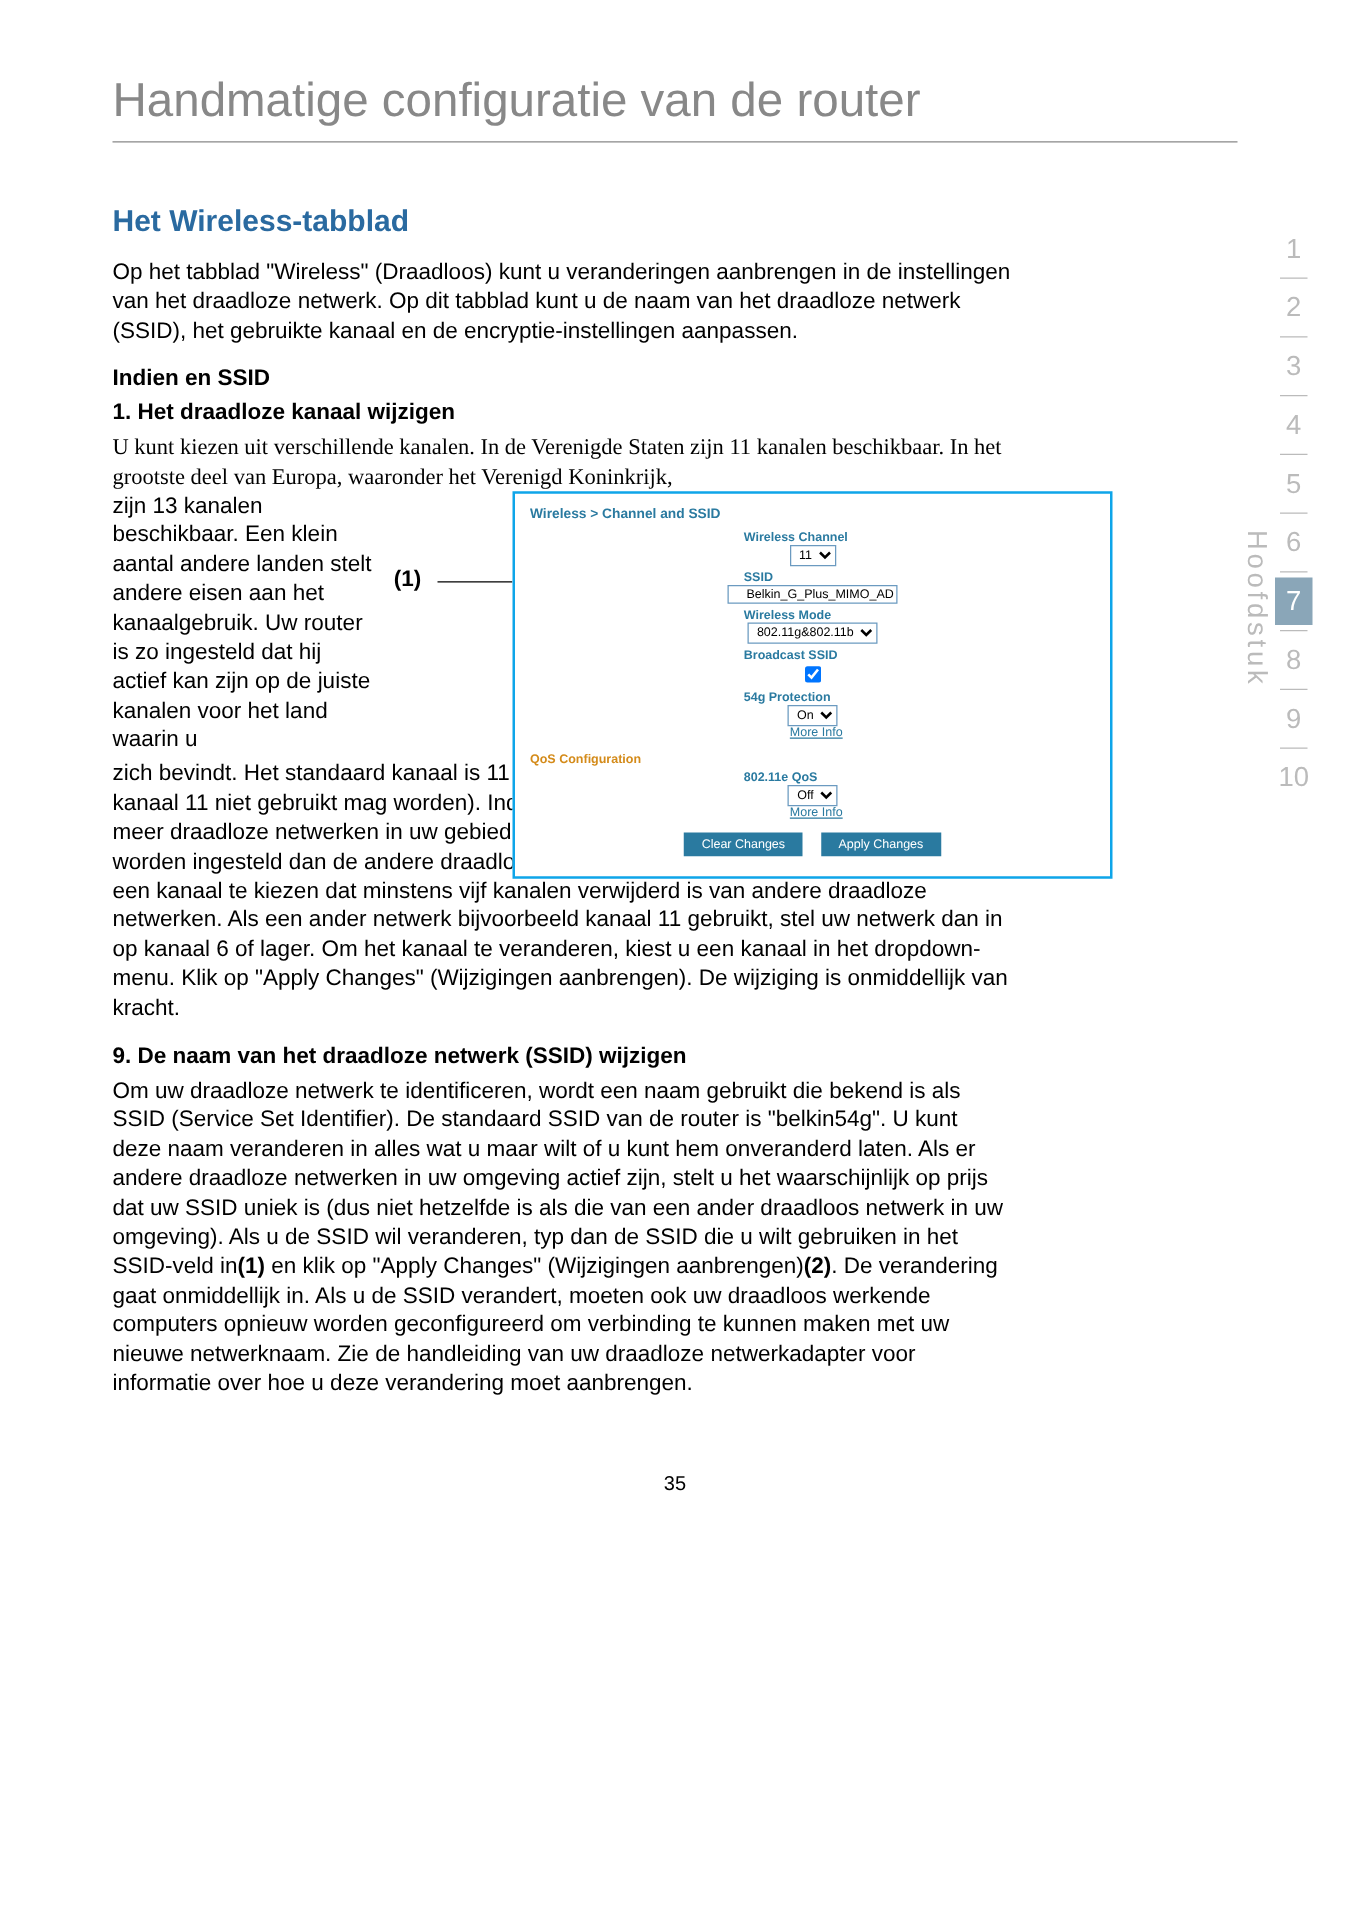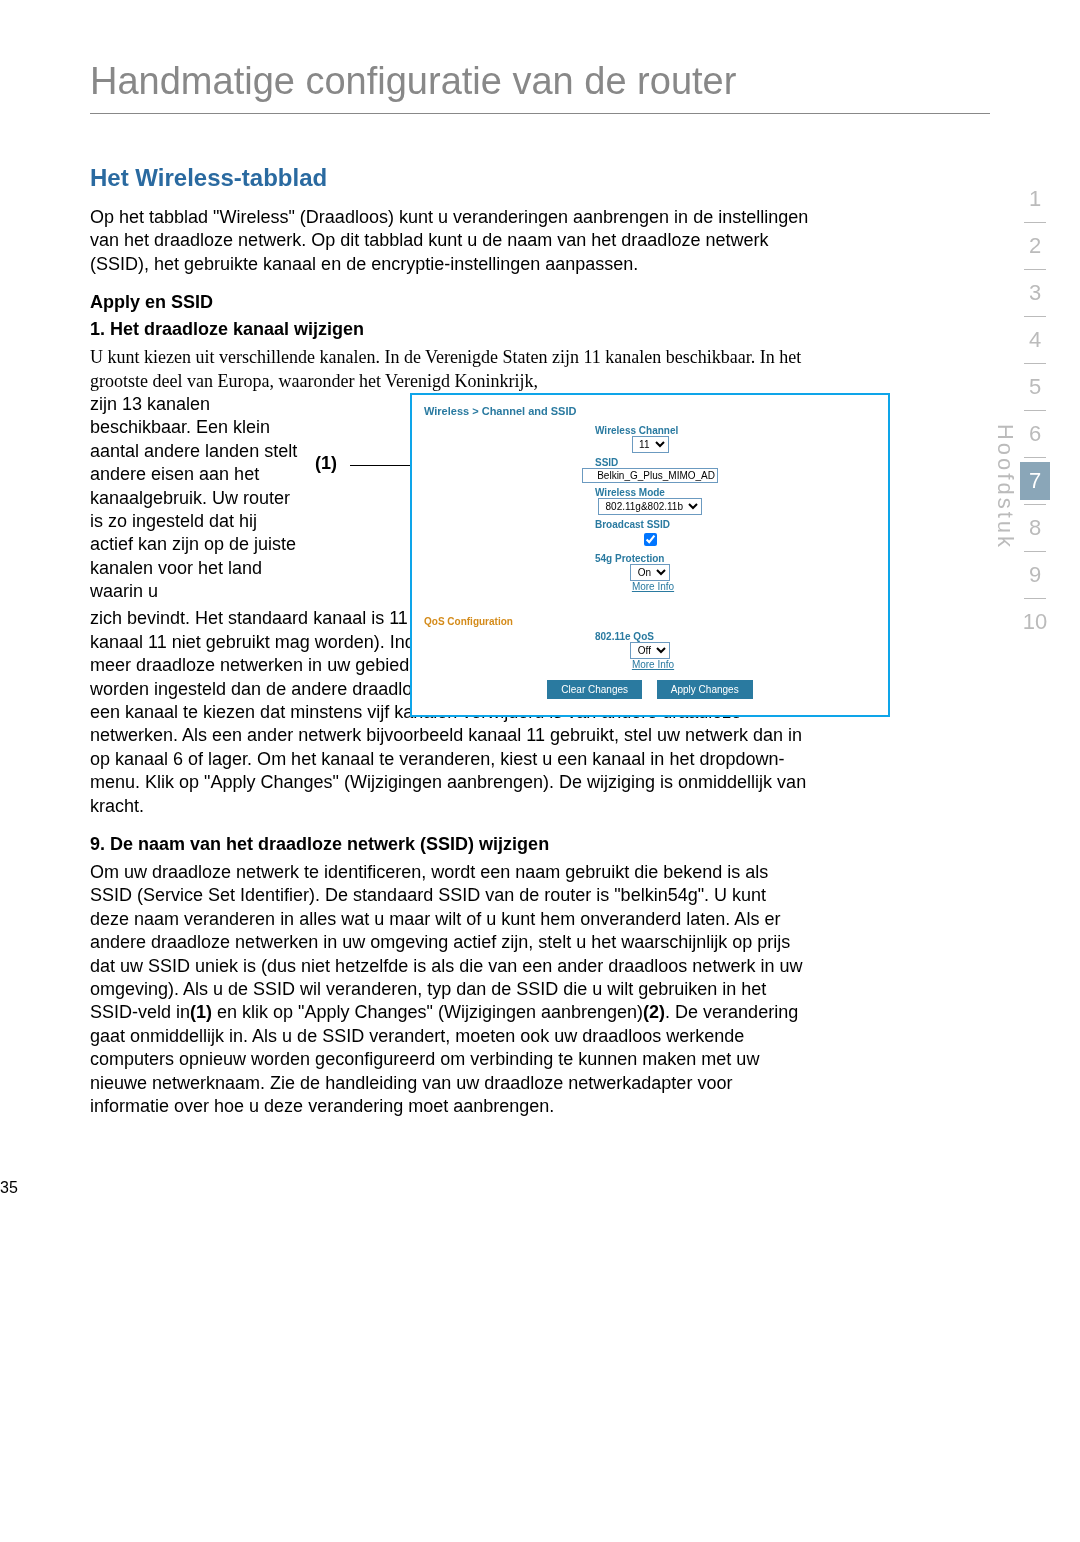--- a/index.html
+++ b/index.html
@@ -137,21 +137,21 @@
   .more-info {
     color: #2a7aa0;
     font-size: 10px;
     margin-left: 6px;
     text-decoration: underline;
   }
   .qos-head {
     color: #d48b1a;
     font-weight: bold;
     font-size: 10px;
-    margin-top: 24px;
+    margin-top: 10px;
   }
   .panel-buttons {
     margin-top: 10px;
     text-align: center;
   }
   .panel-buttons button {
     background: #2a7aa0;
     color: #fff;
     border: none;
     font-size: 10px;
@@ -188,35 +188,36 @@
     transform-origin: right top;
     color: #bbb;
     font-size: 22px;
     letter-spacing: 3px;
   }
   .page-number {
     position: absolute;
     bottom: 30px;
     left: 0;
     right: 0;
+    text-align: center;
     font-size: 16px;
   }
   .inline-bold { font-weight: bold; }
 </style>
 </head>
 <body>
 
 <div class="page">
   <h1 class="title">Handmatige configuratie van de router</h1>
   <hr class="title-rule">
 
   <div class="h2">Het Wireless-tabblad</div>
   <p class="body-text">Op het tabblad "Wireless" (Draadloos) kunt u veranderingen aanbrengen in de instellingen van het draadloze netwerk. Op dit tabblad kunt u de naam van het draadloze netwerk (SSID), het gebruikte kanaal en de encryptie-instellingen aanpassen.</p>
 
-  <div class="subhead">Apply en SSID</div>
+  <div class="subhead">Indien en SSID</div>
   <div class="subsub">1. Het draadloze kanaal wijzigen</div>
 
   <p class="body-text" style="margin-bottom:0;font-family:Liberation Serif, serif;">U kunt kiezen uit verschillende kanalen. In de Verenigde Staten zijn 11 kanalen beschikbaar. In het grootste deel van Europa, waaronder het Verenigd Koninkrijk,</p>
 
   <div class="wrap-block">
     <div class="wrap-text narrow">zijn 13 kanalen beschikbaar. Een klein aantal andere landen stelt andere eisen aan het kanaalgebruik. Uw router is zo ingesteld dat hij actief kan zijn op de juiste kanalen voor het land waarin u</div>
 
     <span class="label-1">(1)</span>
     <span class="line-1"></span>
 

